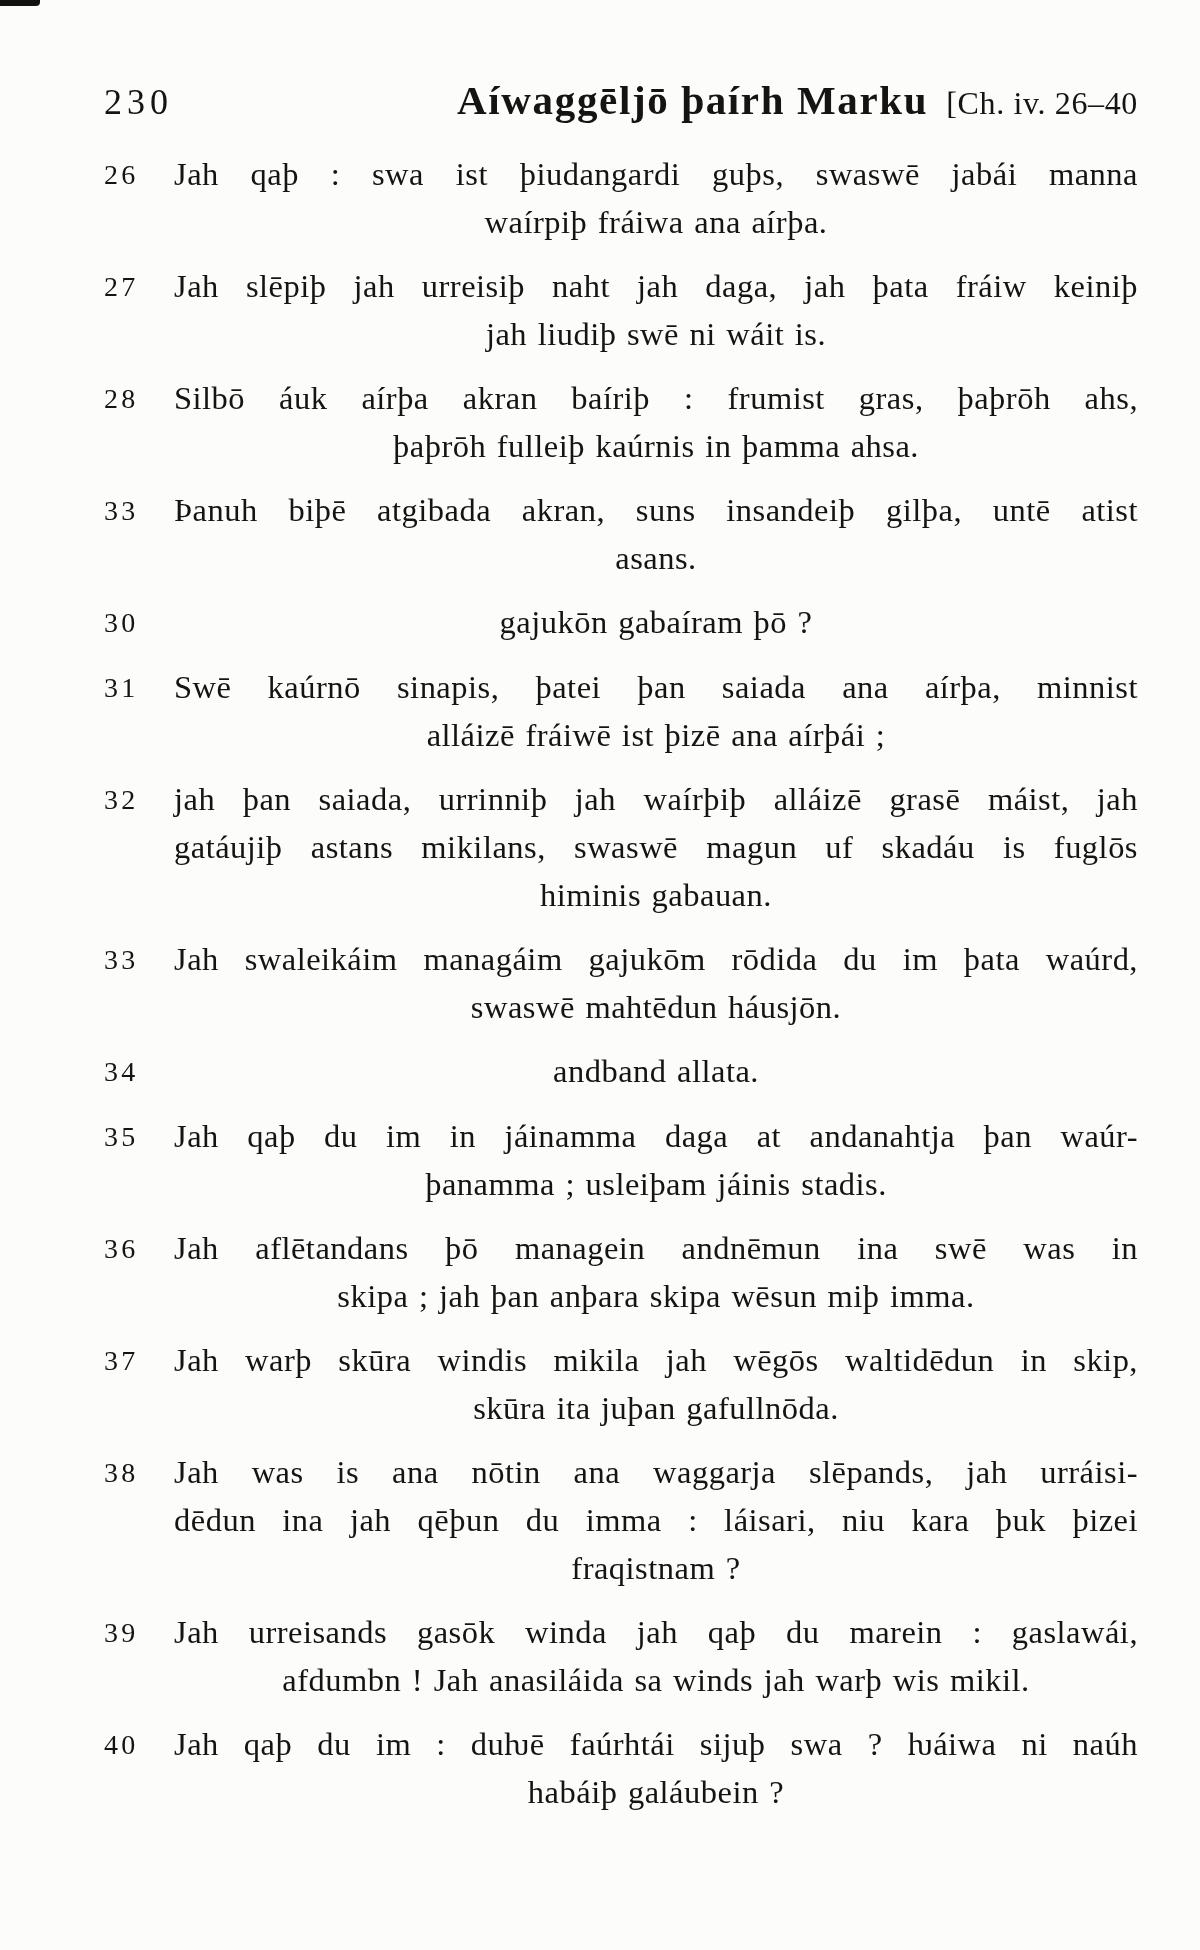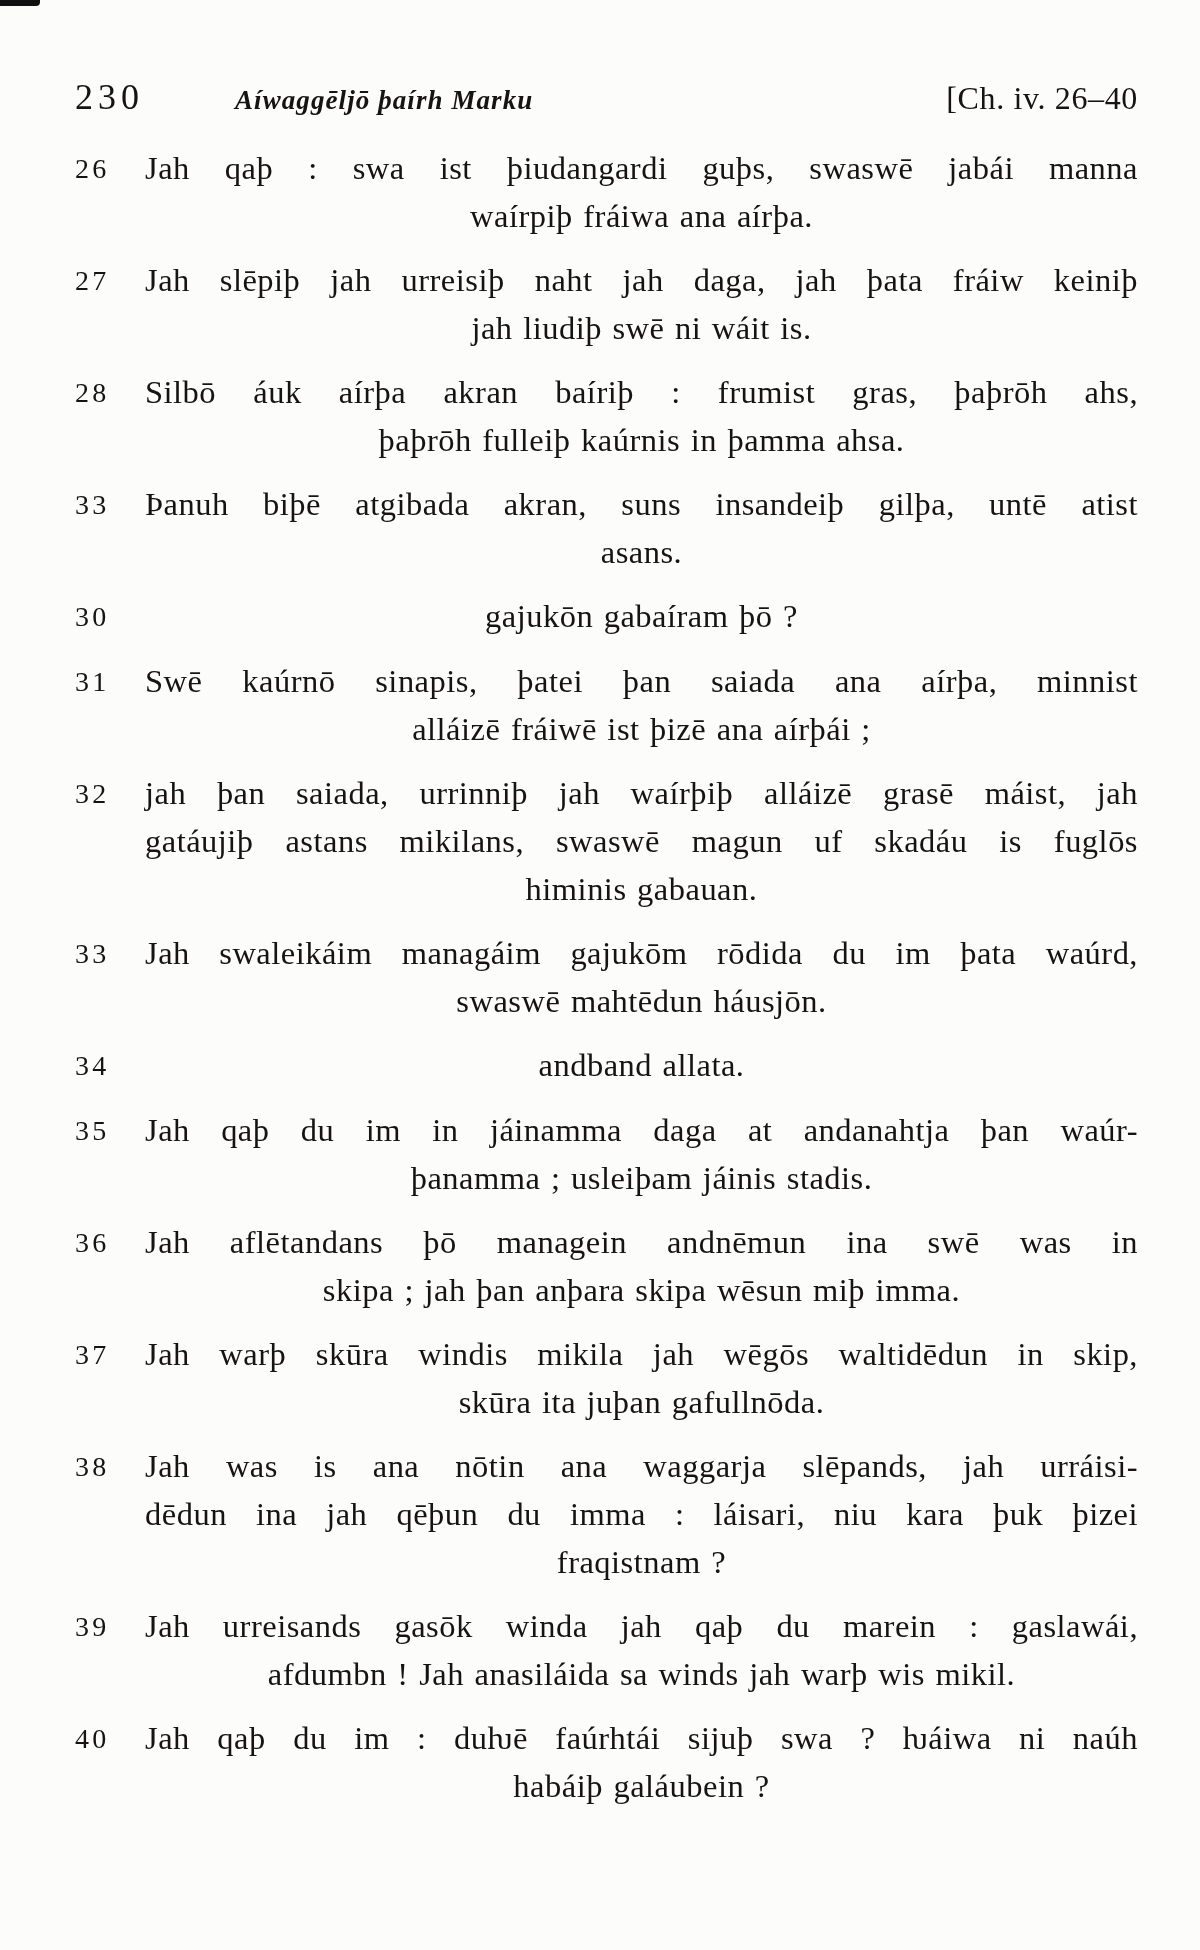--- a/index.html
+++ b/index.html
@@ -8,21 +8,21 @@
     background: #fcfcfb;
   }
   .page {
     position: relative;
     width: 1200px;
     height: 1950px;
     background: #fcfcfb;
     color: #161411;
     font-family: "Liberation Serif", "DejaVu Serif", serif;
     box-sizing: border-box;
-    padding: 76px 62px 0 75px;
+    padding: 76px 62px 0 104px;
     overflow: hidden;
   }
   .scan-artifact {
     position: absolute;
     top: 0;
     left: 0;
     width: 40px;
     height: 6px;
     background: #111;
     border-radius: 0 0 4px 0;
@@ -35,24 +35,23 @@
     white-space: nowrap;
   }
   .pagenum {
     font-size: 36px;
     letter-spacing: 0.14em;
     width: 160px;
     flex: 0 0 auto;
   }
   .running-title {
     flex: 1 1 auto;
-    text-align: left;
-    font-style: italic;
+    text-align: right;
     font-weight: 600;
-    font-size: 27px;
+    font-size: 41px;
     letter-spacing: 0.04em;
   }
   .chapref {
     flex: 0 0 auto;
     font-size: 32px;
     letter-spacing: 0.02em;
     padding-left: 18px;
   }
   
   .verse {

